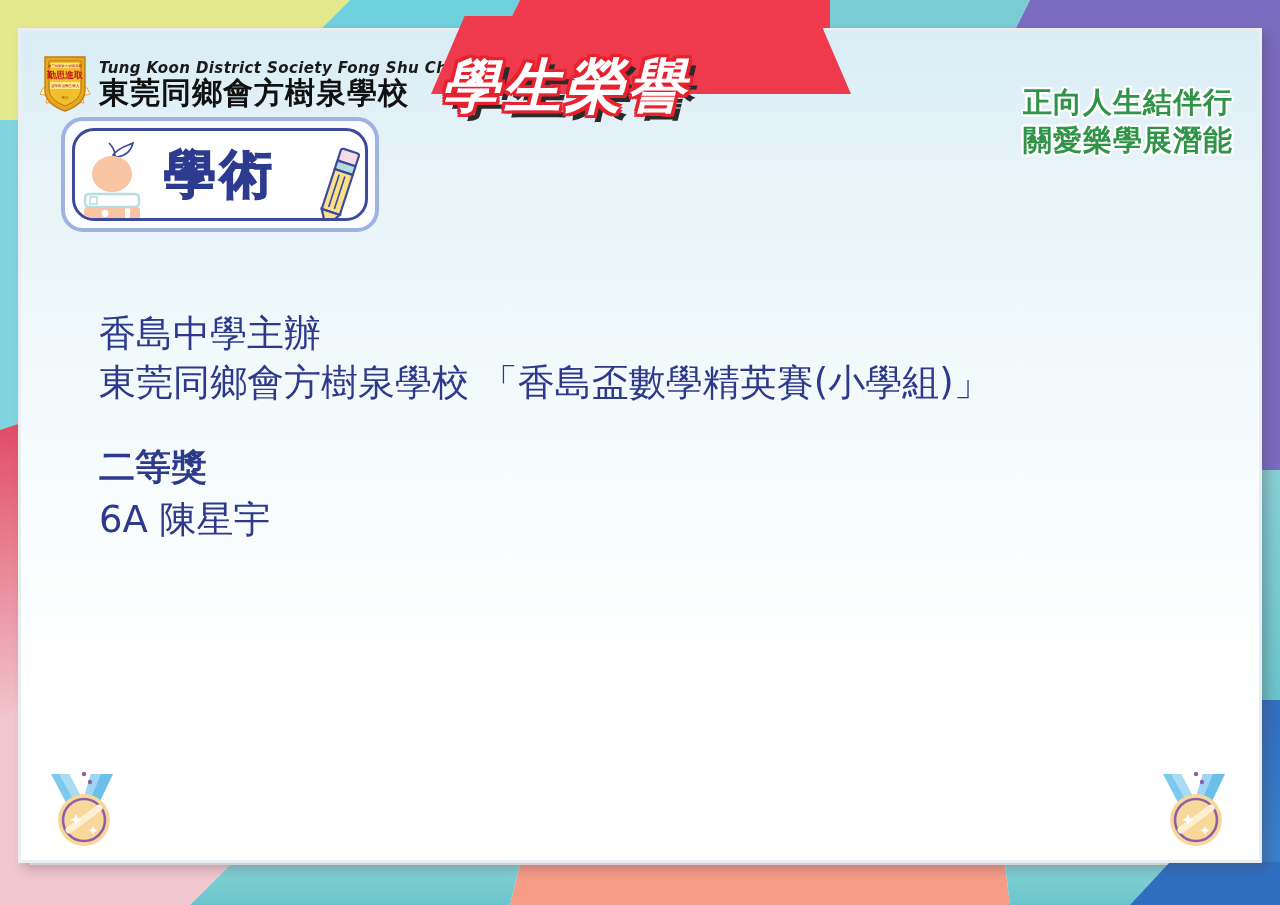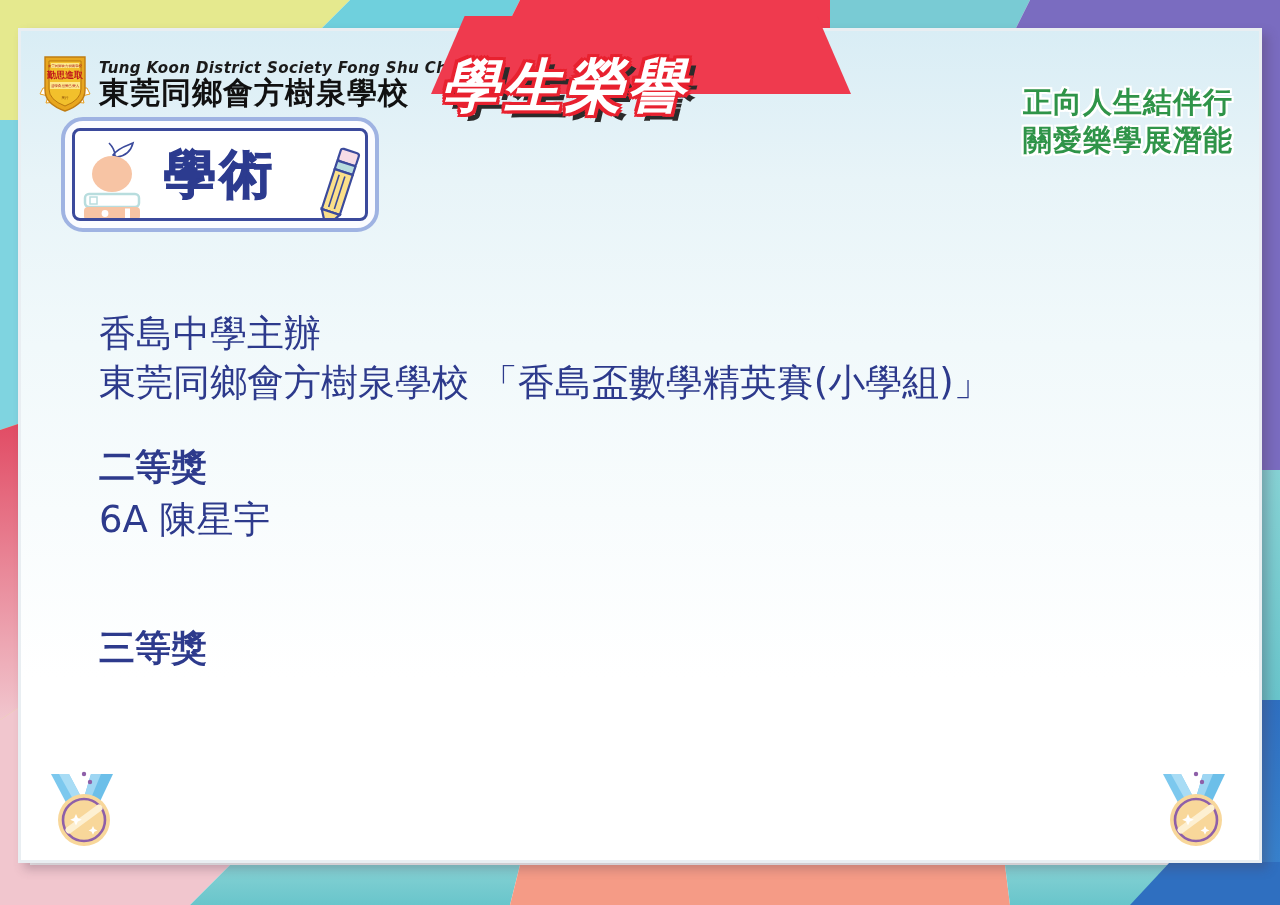--- a/index.html
+++ b/index.html
@@ -86,21 +86,21 @@
     width:318px; height:115px;
     border:4px solid #9fb3e2;
     border-radius:22px;
     background:#fbfcff;
     padding:7px;
     z-index:7;
   }
   #cat-inner {
     width:100%; height:100%;
     border:3px solid #3b4a9c;
-    border-radius:8px;
+    border-radius:22px;
     background:#ffffff;
     position:relative; overflow:hidden;
   }
   #cat-label {
     position:absolute; left:0; right:0; top:50%;
     transform:translateY(-50%);
     text-align:center;
     font-size:52px; font-weight:bold; color:#2c3b8f;
     letter-spacing:4px;
     font-family:"DejaVu Sans","Liberation Sans",sans-serif;
@@ -244,21 +244,20 @@
 
   <div id="body-text">
     <div class="line">香島中學主辦</div>
     <div class="line">東莞同鄉會方樹泉學校 「香島盃數學精英賽(小學組)」</div>
 
     <div class="award-head">二等獎</div>
     <div class="award-names">6A 陳星宇</div>
 
     <div class="gap"></div>
 
-    <div class="award-head">三等獎</div>
   </div>
 
   <svg id="medal-left" class="medal" viewBox="0 0 82 80">
     <polygon points="8,6 26,6 44,40 28,44" fill="#7cc8ee"></polygon>
     <polygon points="16,6 26,6 44,40 36,42" fill="#a8dcf5"></polygon>
     <polygon points="48,6 70,6 52,44 38,40" fill="#6cbfe9"></polygon>
     <polygon points="48,6 58,6 44,40 38,40" fill="#9ed6f3"></polygon>
     <circle cx="41" cy="6" r="2.2" fill="#8e5fa8"></circle>
     <circle cx="47" cy="14" r="2.2" fill="#8e5fa8"></circle>
     <circle cx="41" cy="52" r="26" fill="#f8d79a"></circle>

